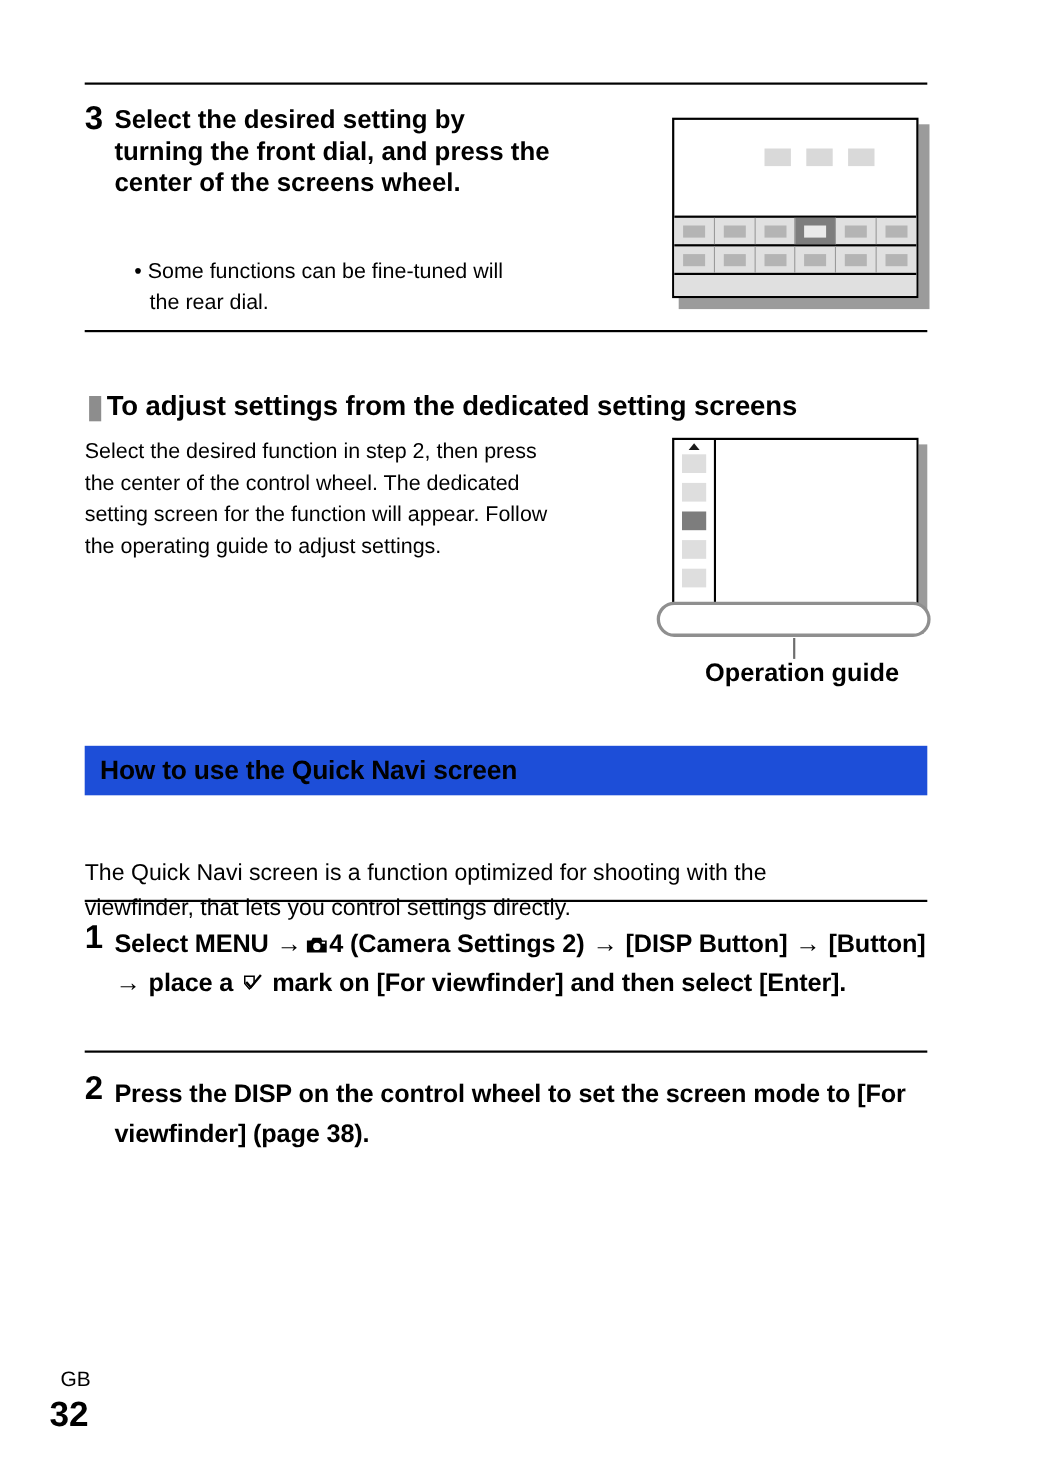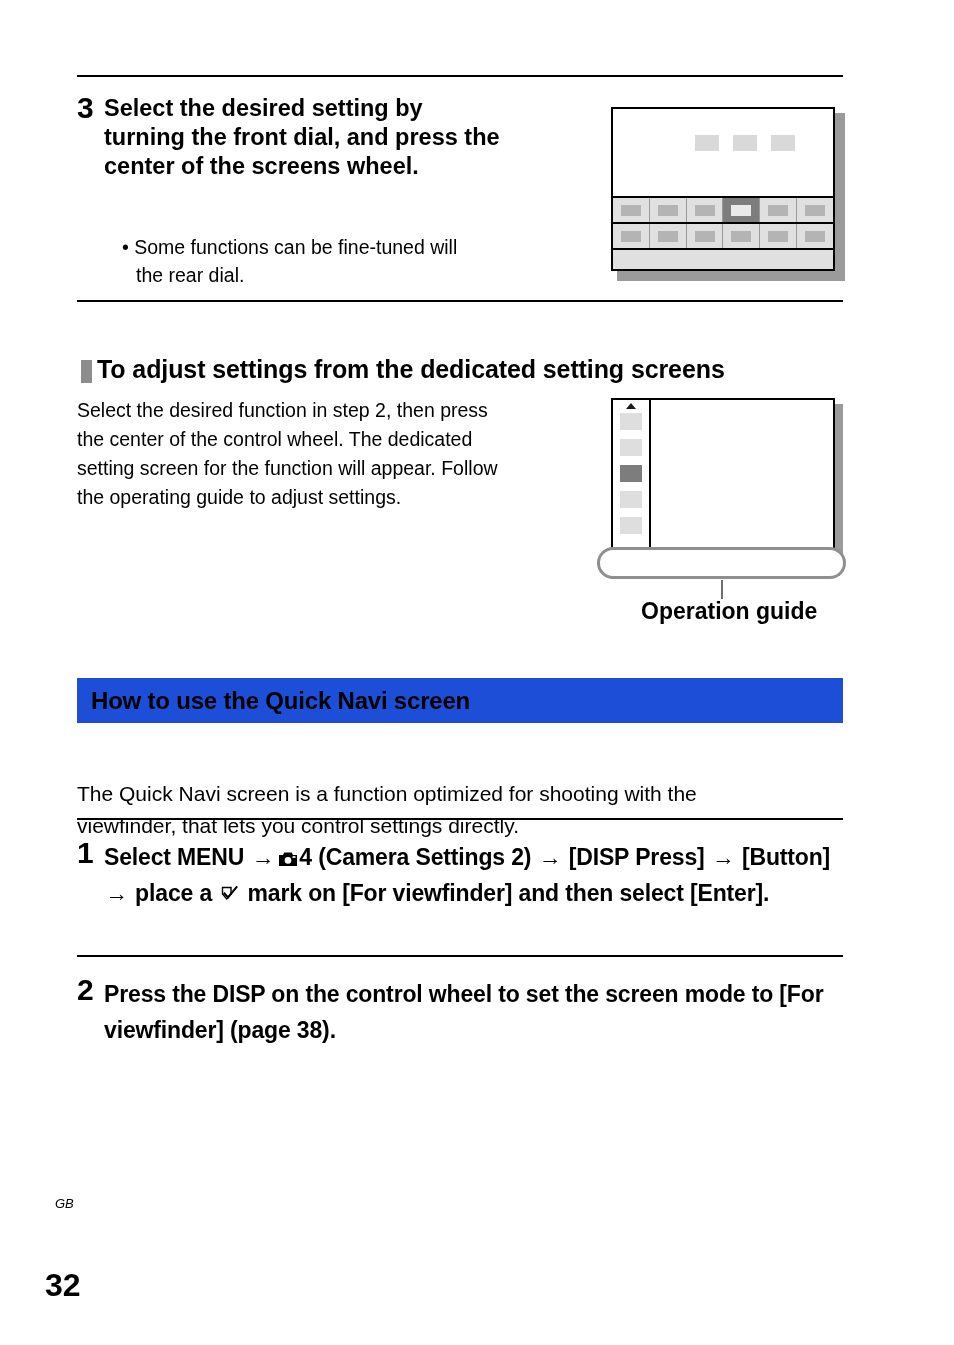--- a/index.html
+++ b/index.html
@@ -341,23 +341,22 @@
     left: 641px;
     top: 598px;
     font-size: 23px;
     font-weight: bold;
   }
 
   
   #footer-lang {
     position: absolute;
     left: 55px;
-    top: 1196px;
-    font-size: 13px;
-    font-style: italic;
+    top: 1244px;
+    font-size: 19px;
   }
   #footer-page {
     position: absolute;
     left: 45px;
     top: 1267px;
     font-size: 32px;
     font-weight: bold;
   }
 </style>
 </head>
@@ -460,21 +459,21 @@
   <div id="section-para">The Quick Navi screen is a function optimized for shooting with the viewfinder, that lets you control settings directly.</div>
 
   <div class="rule" style="top:818px;"></div>
 
   <div class="step-num" id="step1-num">1</div>
   <div class="step-body" id="step1-body">
     <span>Select MENU </span><span class="arrow">→</span><span class="cam-icon"><svg viewBox="0 0 20 16" width="20" height="16">
           <path fill="#000" d="M1 4h4l1.3-2.4h7.4L15 4h4v11H1z"></path>
           <circle cx="10" cy="9.4" r="3.3" fill="#fff"></circle>
           <rect x="14.5" y="5.2" width="3" height="1.7" fill="#fff"></rect>
-        </svg></span><span>4 (Camera Settings 2) </span><span class="arrow">→</span> <span>[DISP Press] </span><span class="arrow">→</span> <span>[Button] </span><span class="arrow">→</span> <span>place a </span><span class="check-icon"><svg viewBox="0 0 19 19" width="19" height="19">
+        </svg></span><span>4 (Camera Settings 2) </span><span class="arrow">→</span> <span>[DISP Button] </span><span class="arrow">→</span> <span>[Button] </span><span class="arrow">→</span> <span>place a </span><span class="check-icon"><svg viewBox="0 0 19 19" width="19" height="19">
           <path d="M2.5 2.5 H11 V9 L6.7 14 L2.5 9 Z" fill="none" stroke="#000" stroke-width="1.4"></path>
           <path d="M4.5 8.5 L8 12.5 L16.5 2.2" fill="none" stroke="#000" stroke-width="2.1" stroke-linecap="square"></path>
         </svg></span><span> mark on [For viewfinder] and then select [Enter].</span>
   </div>
 
   <div class="rule" style="top:955px;"></div>
 
   <div class="step-num" id="step2-num">2</div>
   <div class="step-body" id="step2-body">Press the DISP on the control wheel to set the screen mode to [For viewfinder] (page 38).</div>
 

